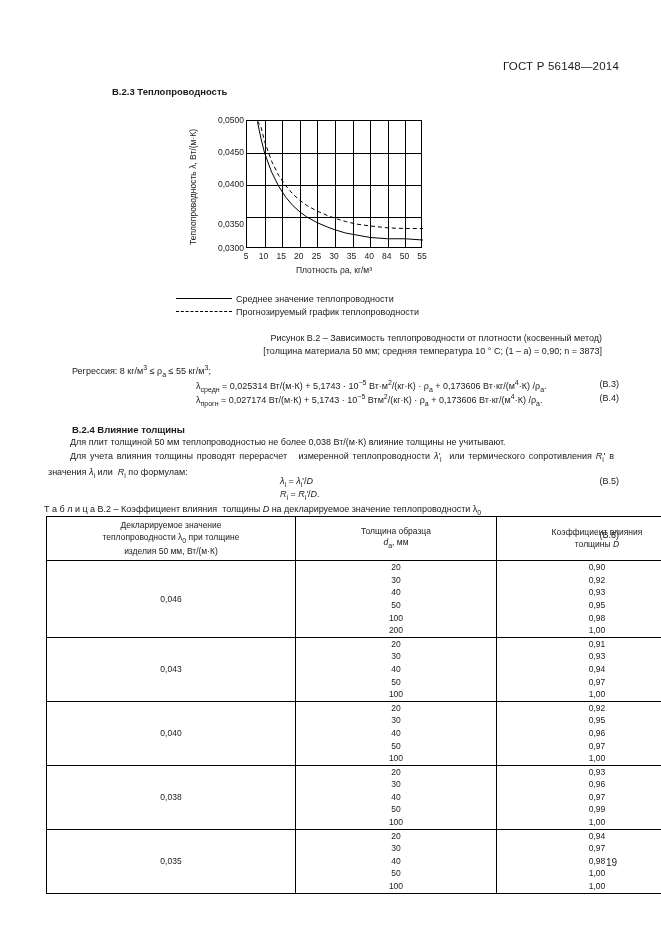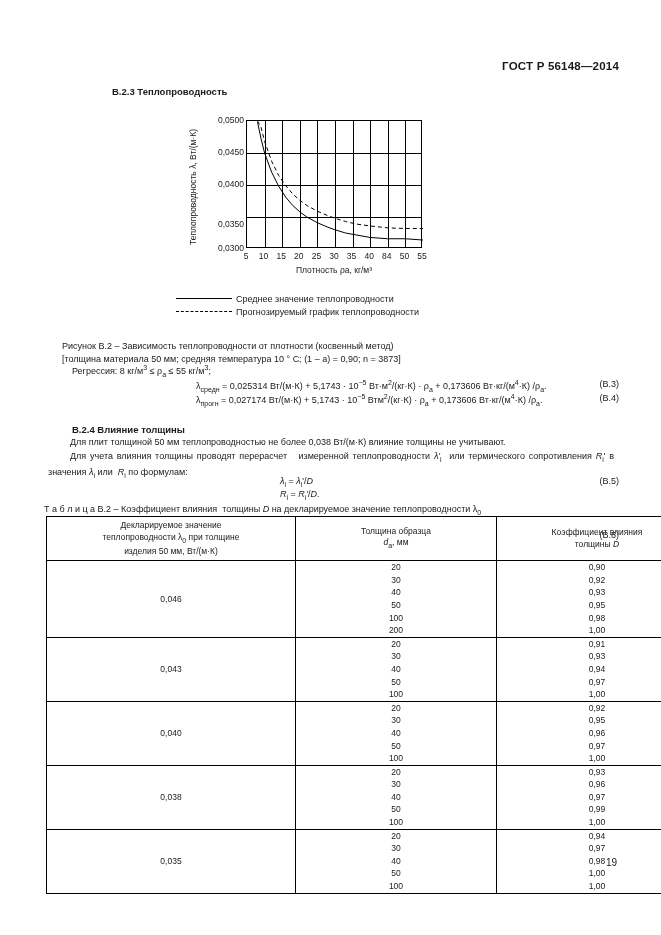--- a/index.html
+++ b/index.html
@@ -16,21 +16,21 @@
   .page {
     position: absolute;
     left: 0; top: 0;
     width: 661px; height: 935px;
     padding: 0;
   }
   .header {
     position: absolute;
     top: 60px; right: 42px;
     font-size: 11.5px;
-    font-weight: bold;
+    font-weight: normal;
     letter-spacing: .2px;
   }
   .sect-head {
     position: absolute;
     left: 72px;
     font-size: 9.5px;
     font-weight: bold;
   }
   #sec-b23 { top: 86px; padding-left: 40px; }
   #sec-b24 { top: 424px; }
@@ -99,23 +99,23 @@
     width: 330px;
     font-size: 9px;
   }
   .legend-row { display: flex; align-items: center; height: 13px; }
   .lg-line { width: 56px; height: 0; margin-right: 4px; flex: none; }
   .lg-solid { border-top: 1.1px solid #000; }
   .lg-dash { border-top: 1.1px dashed #000; }
 
   .caption {
     position: absolute;
-    left: 62px; top: 340px;
+    left: 62px; top: 332px;
     width: 540px;
-    text-align: left;
+    text-align: right;
     font-size: 9px;
     line-height: 13px;
   }
 
   .reg-label {
     position: absolute;
     left: 72px; top: 364px;
     font-size: 9px;
   }
   .formula {

